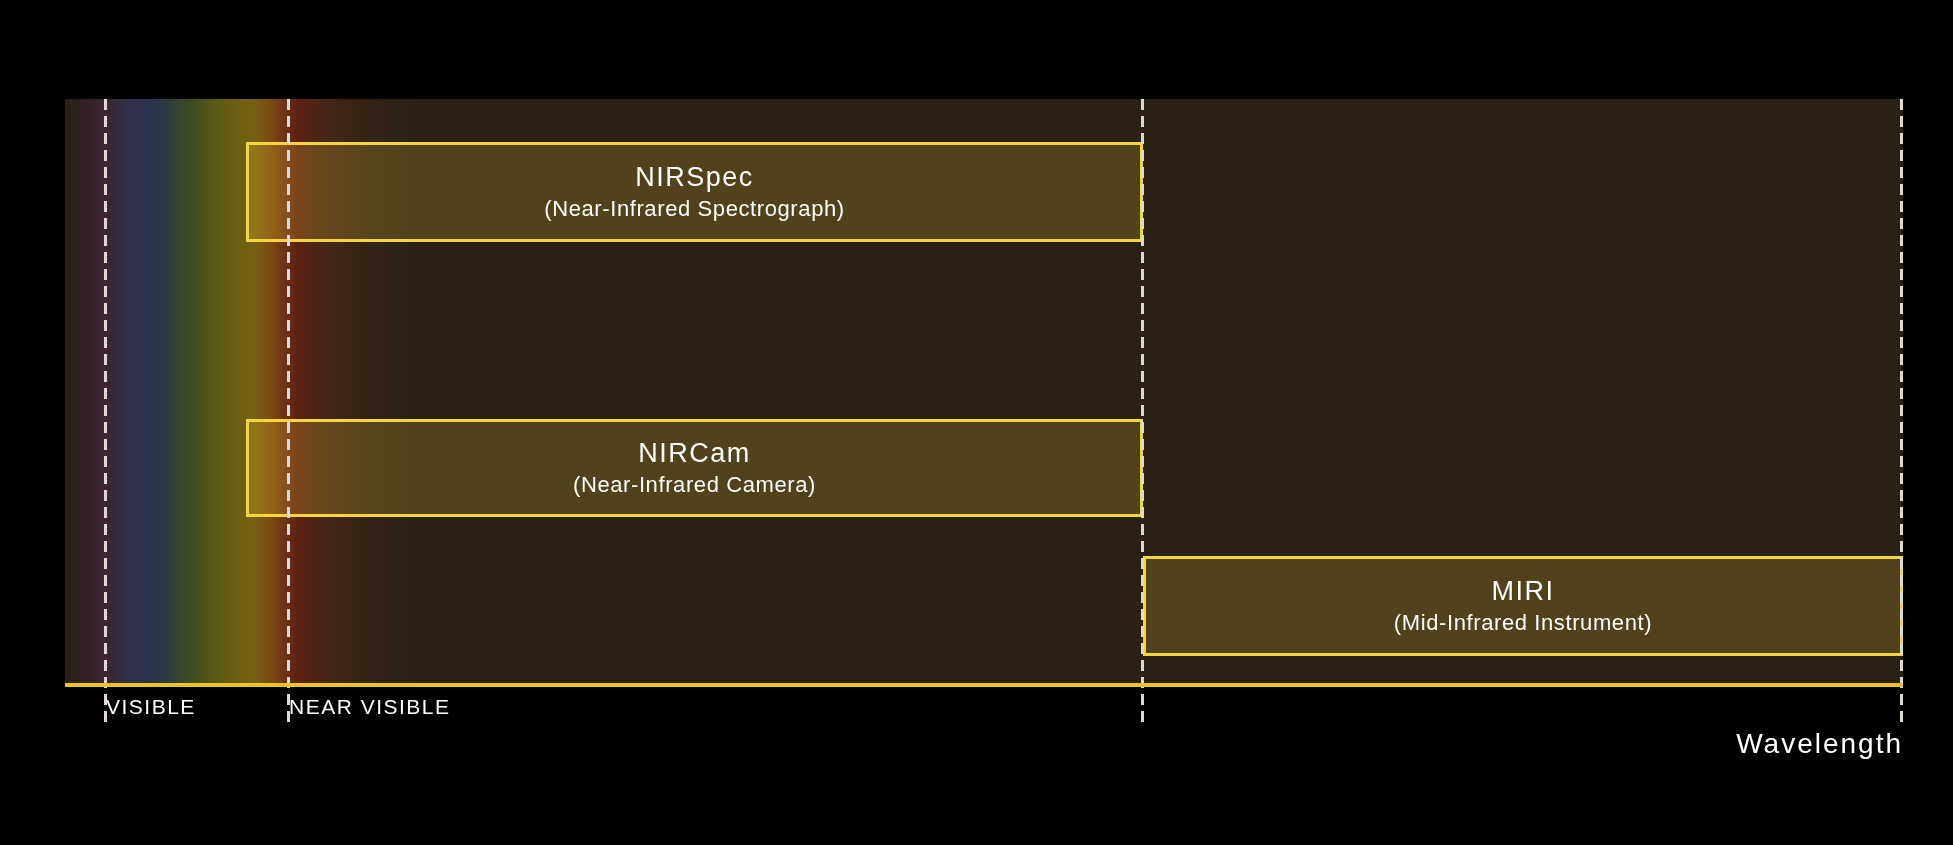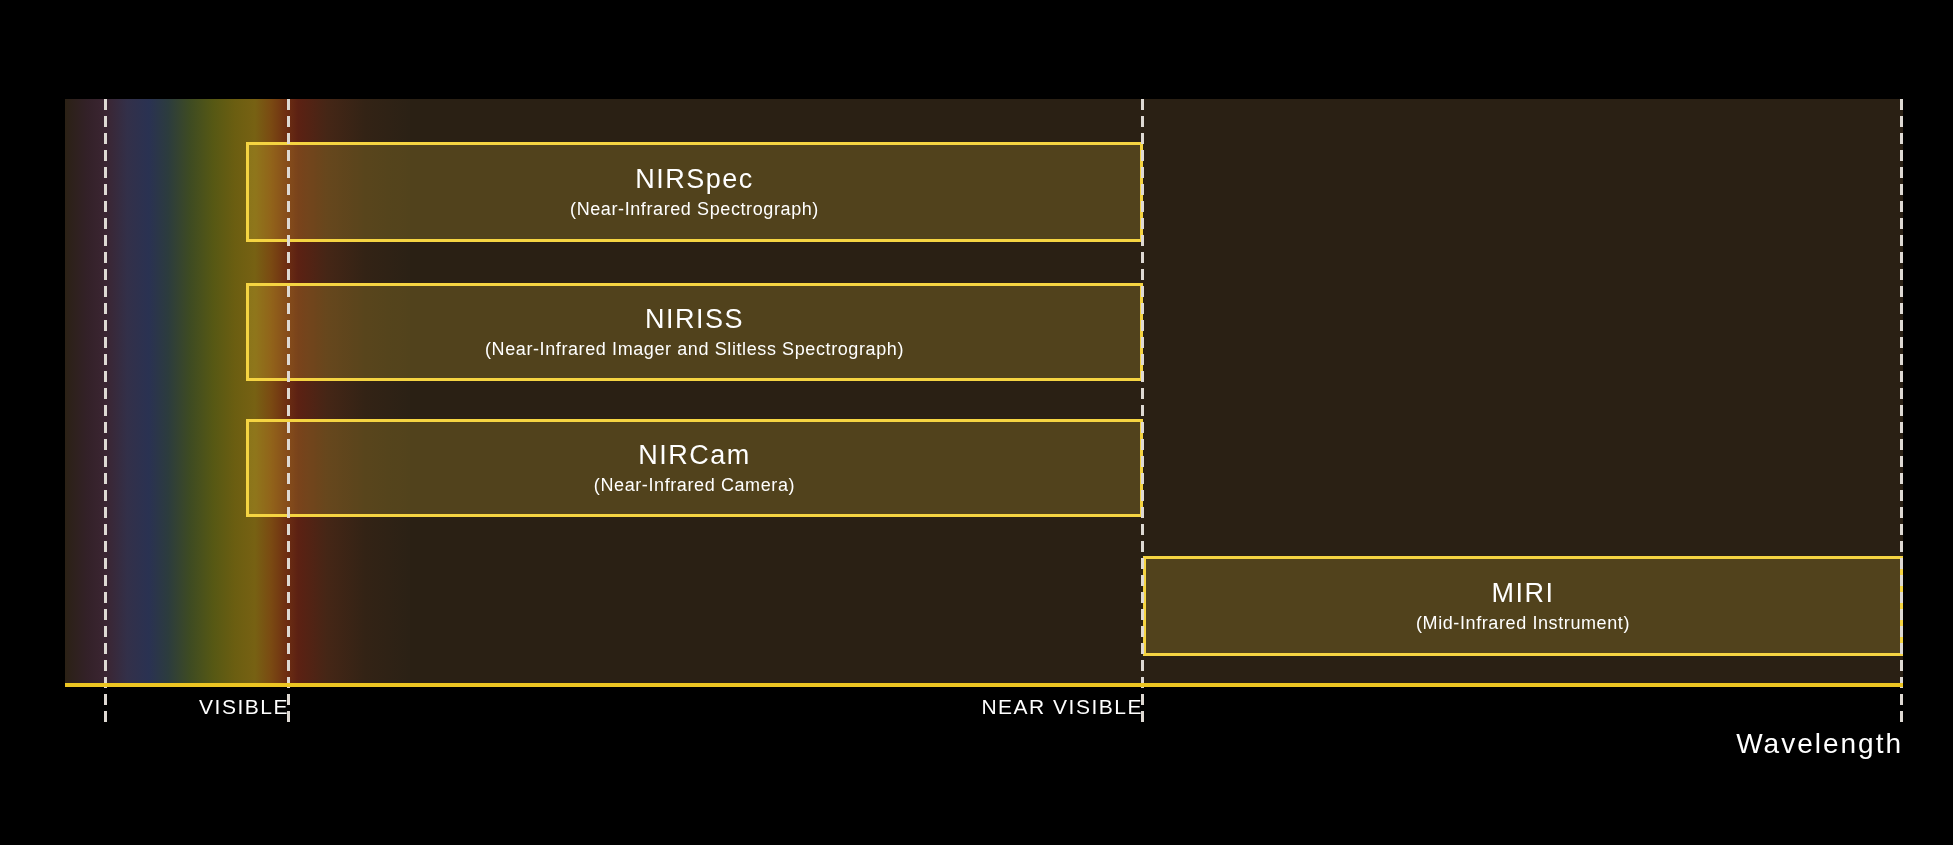--- a/index.html
+++ b/index.html
@@ -66,21 +66,21 @@
     gap:7px;
     color:var(--text-white);
     text-align:center;
   }
   .inst-box .inst-title{
     font-size:27px;
     letter-spacing:1.5px;
     line-height:1;
   }
   .inst-box .inst-sub{
-    font-size:18px;
+    font-size:22px;
     letter-spacing:0.6px;
     line-height:1;
     text-align:center;
   }
   .box-nirspec{left:181px;top:43px;width:897px;height:100px;}
   .box-niriss {left:181px;top:184px;width:897px;height:98px;}
   .box-nircam {left:181px;top:320px;width:897px;height:98px;}
   .box-miri   {left:1078px;top:457px;width:760px;height:100px;}
 
   
@@ -105,21 +105,21 @@
     width:1838px;height:4px;
     background:var(--axis-yellow);
   }
 
   
   .band-label{
     position:absolute;
     top:695px;
     height:24px;
     line-height:24px;
-    text-align:right;
+    text-align:left;
     color:var(--text-white);
     font-size:21px;
     letter-spacing:1.5px;
   }
   .band-visible{left:106px;width:183px;}
   .band-nir{left:289px;width:854px;}
   .band-mir{left:1143px;width:759px;}
 
   
   .axis-label{
@@ -138,24 +138,20 @@
 <div class="stage">
 
   <div class="chart">
     <div class="spectrum"></div>
 
     <div class="inst-box box-nirspec">
       <div class="inst-title">NIRSpec</div>
       <div class="inst-sub">(Near-Infrared Spectrograph)</div>
     </div>
 
-    <div class="inst-box box-niriss">
-      <div class="inst-title">NIRISS</div>
-      <div class="inst-sub">(Near-Infrared Imager and Slitless Spectrograph)</div>
-    </div>
 
     <div class="inst-box box-nircam">
       <div class="inst-title">NIRCam</div>
       <div class="inst-sub">(Near-Infrared Camera)</div>
     </div>
 
     <div class="inst-box box-miri">
       <div class="inst-title">MIRI</div>
       <div class="inst-sub">(Mid-Infrared Instrument)</div>
     </div>

